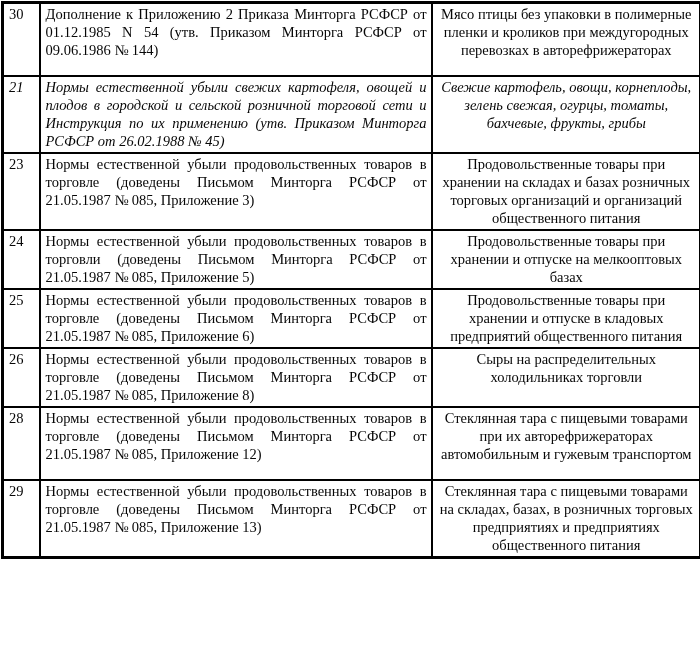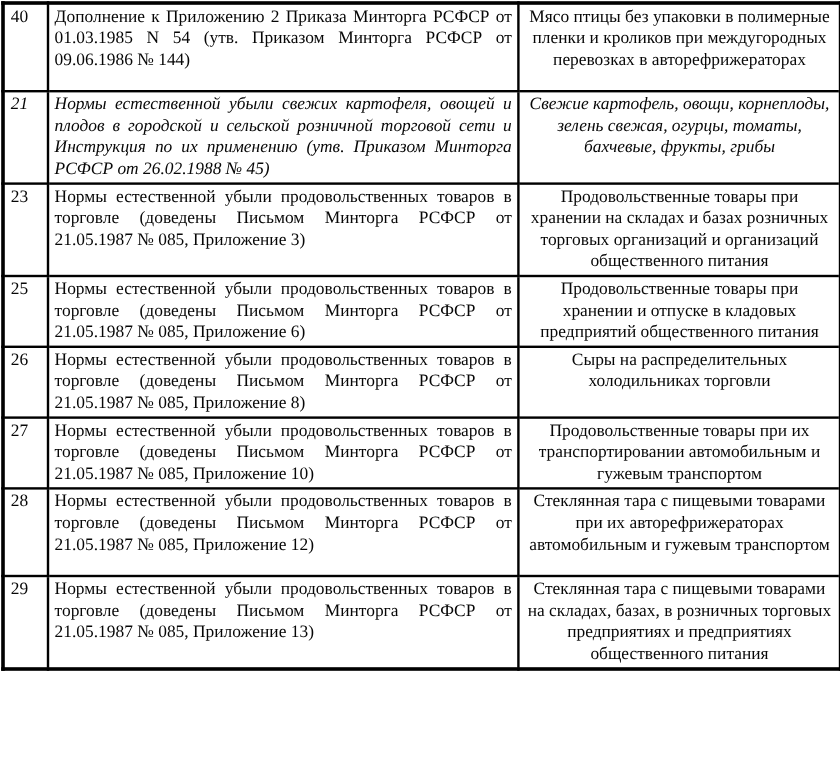--- a/index.html
+++ b/index.html
@@ -56,48 +56,48 @@
 
 <div class="page">
   <table class="doc-table">
     <colgroup>
       <col class="c-num">
       <col class="c-basis">
       <col class="c-goods">
     </colgroup>
     <tbody>
       <tr style="height:73px;">
-        <td class="num-cell">40</td>
-        <td class="basis-cell">Дополнение к Приложению 2 Приказа Минторга РСФСР от 01.03.1985 N 54 (утв. Приказом Минторга РСФСР от 09.06.1986 № 144)</td>
+        <td class="num-cell">30</td>
+        <td class="basis-cell">Дополнение к Приложению 2 Приказа Минторга РСФСР от 01.12.1985 N 54 (утв. Приказом Минторга РСФСР от 09.06.1986 № 144)</td>
         <td class="goods-cell">Мясо птицы без упаковки в полимерные пленки и кроликов при междугородных перевозках в авторефрижераторах</td>
       </tr>
       <tr style="height:75px;font-style:italic;">
         <td class="num-cell">21</td>
         <td class="basis-cell">Нормы естественной убыли свежих картофеля, овощей и плодов в городской и сельской розничной торговой сети и Инструкция по их применению (утв. Приказом Минторга РСФСР от 26.02.1988 № 45)</td>
         <td class="goods-cell">Свежие картофель, овощи, корнеплоды, зелень свежая, огурцы, томаты, бахчевые, фрукты, грибы</td>
       </tr>
       <tr style="height:77px;margin-top:19px;">
         <td class="num-cell">23</td>
         <td class="basis-cell">Нормы естественной убыли продовольственных товаров в торговле (доведены Письмом Минторга РСФСР от 21.05.1987 № 085, Приложение 3)</td>
         <td class="goods-cell">Продовольственные товары при хранении на складах и базах розничных торговых организаций и организаций общественного питания</td>
       </tr>
+      <tr style="height:53px;">
+        <td class="num-cell">24</td>
+        <td class="basis-cell">Нормы естественной убыли продовольственных товаров в торговли (доведены Письмом Минторга РСФСР от 21.05.1987 № 085, Приложение 5)</td>
+        <td class="goods-cell">Продовольственные товары при хранении и отпуске на мелкооптовых базах</td>
+      </tr>
       <tr style="height:56px;">
         <td class="num-cell">25</td>
         <td class="basis-cell">Нормы естественной убыли продовольственных товаров в торговле (доведены Письмом Минторга РСФСР от 21.05.1987 № 085, Приложение 6)</td>
         <td class="goods-cell">Продовольственные товары при хранении и отпуске в кладовых предприятий общественного питания</td>
       </tr>
       <tr style="height:57px;margin-top:12px;">
         <td class="num-cell">26</td>
         <td class="basis-cell">Нормы естественной убыли продовольственных товаров в торговле (доведены Письмом Минторга РСФСР от 21.05.1987 № 085, Приложение 8)</td>
         <td class="goods-cell">Сыры на распределительных холодильниках торговли</td>
-      </tr>
-      <tr style="height:56px;">
-        <td class="num-cell">27</td>
-        <td class="basis-cell">Нормы естественной убыли продовольственных товаров в торговле (доведены Письмом Минторга РСФСР от 21.05.1987 № 085, Приложение 10)</td>
-        <td class="goods-cell">Продовольственные товары при их транспортировании автомобильным и гужевым транспортом</td>
       </tr>
       <tr style="height:73px;padding-left:41px;">
         <td class="num-cell">28</td>
         <td class="basis-cell">Нормы естественной убыли продовольственных товаров в торговле (доведены Письмом Минторга РСФСР от 21.05.1987 № 085, Приложение 12)</td>
         <td class="goods-cell">Стеклянная тара с пищевыми товарами при их авторефрижераторах автомобильным и гужевым транспортом</td>
       </tr>
       <tr style="height:70px;">
         <td class="num-cell">29</td>
         <td class="basis-cell">Нормы естественной убыли продовольственных товаров в торговле (доведены Письмом Минторга РСФСР от 21.05.1987 № 085, Приложение 13)</td>
         <td class="goods-cell">Стеклянная тара с пищевыми товарами на складах, базах, в розничных торговых предприятиях и предприятиях общественного питания</td>

